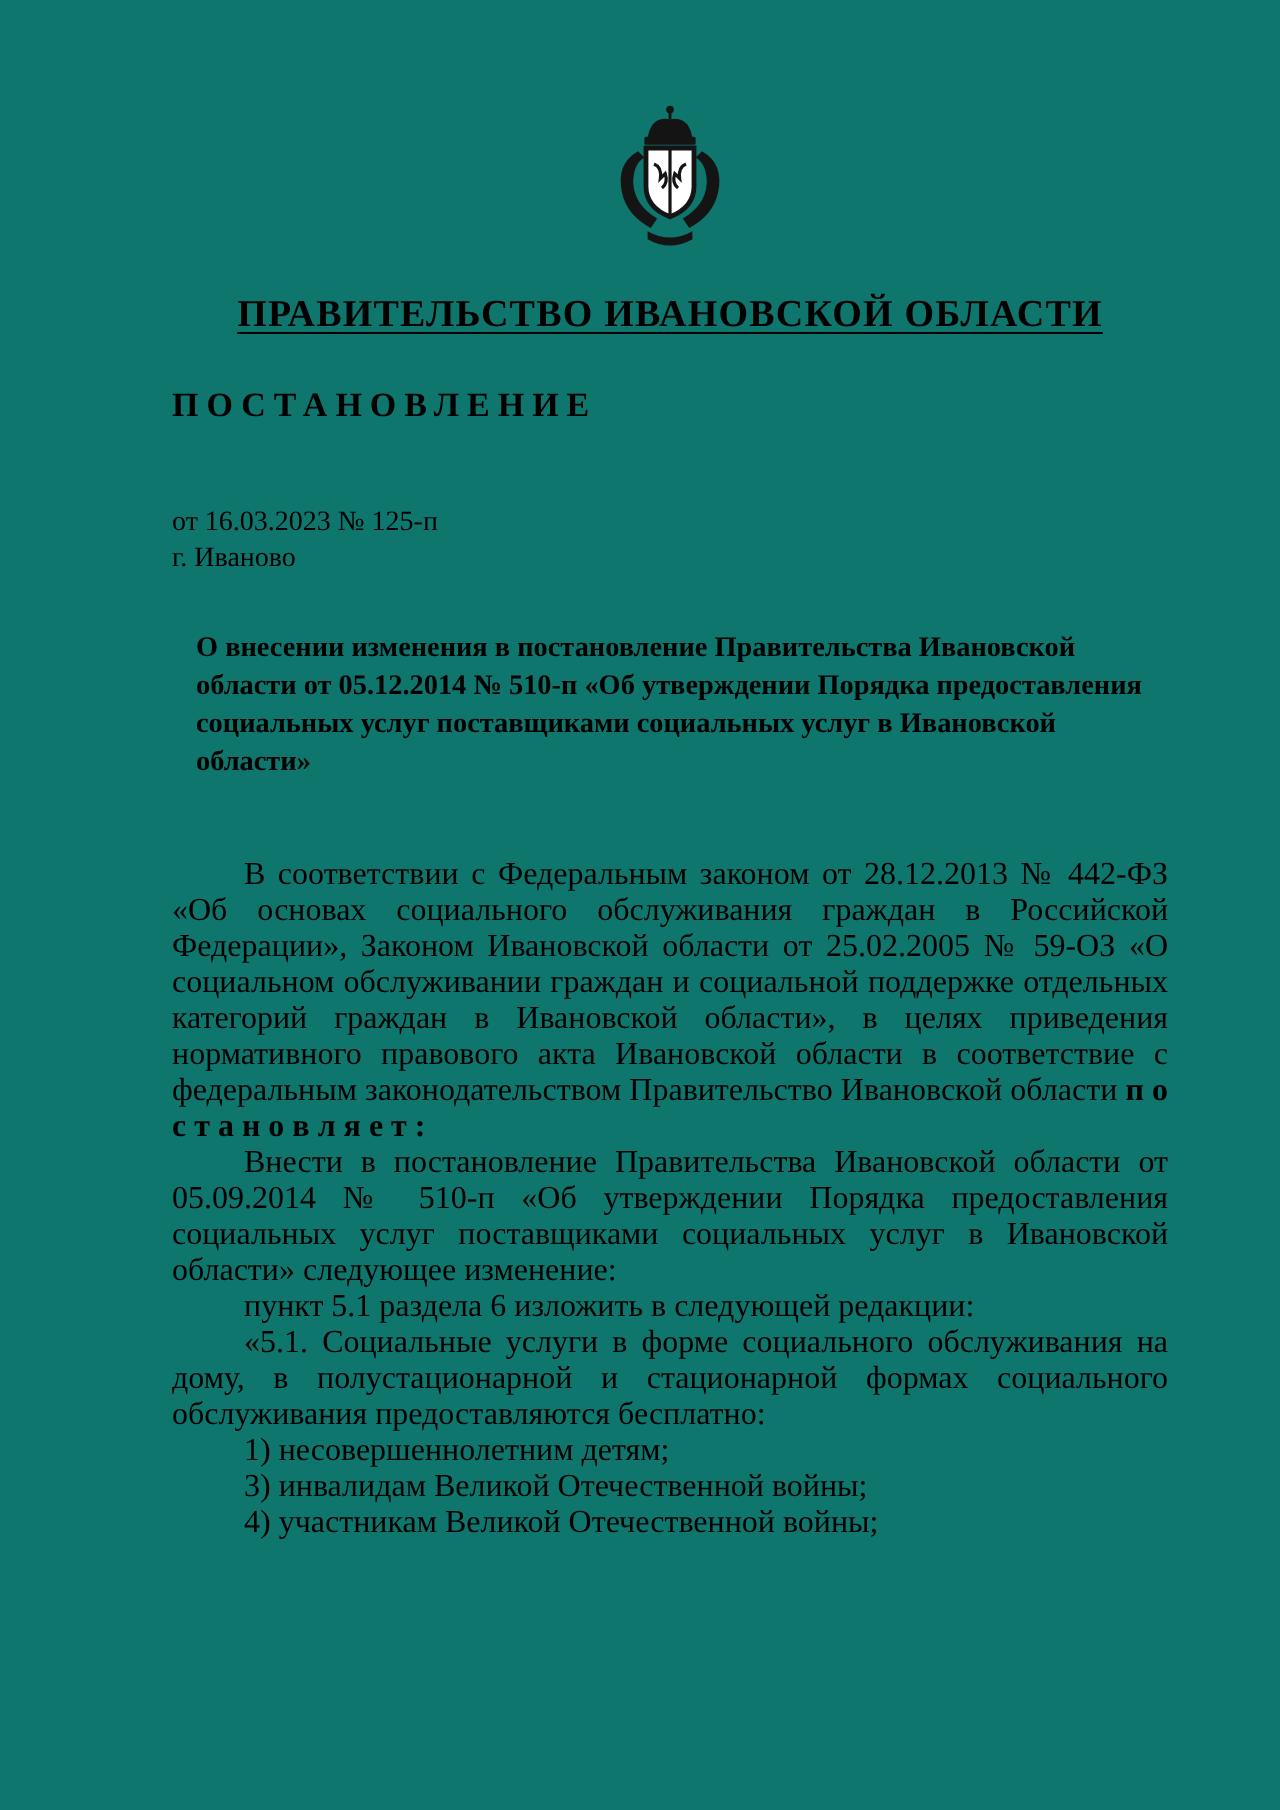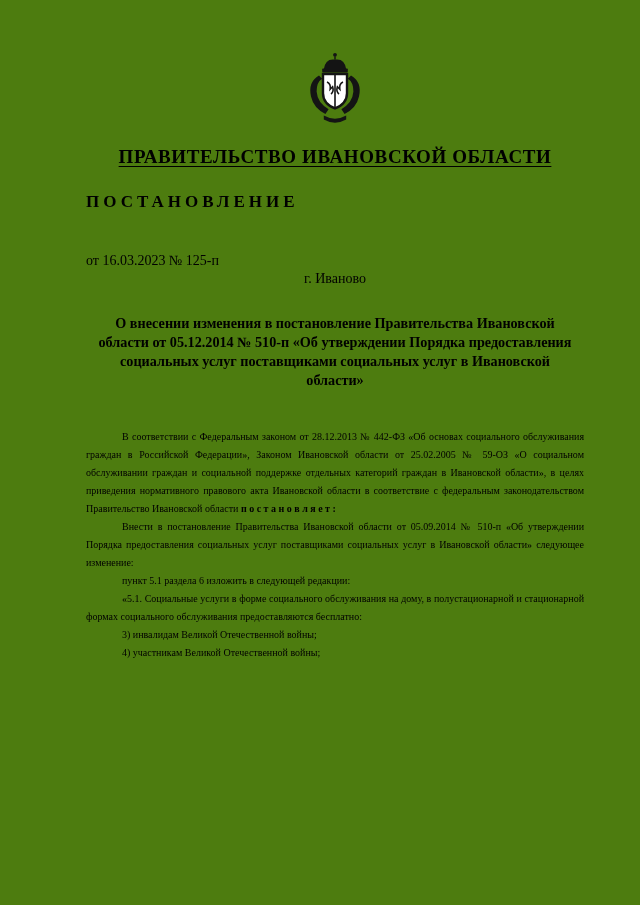--- a/index.html
+++ b/index.html
@@ -5,21 +5,21 @@
     html, body { margin: 0; padding: 0; }
     body {
       background: #ffffff;
       font-family: "Liberation Serif", serif;
       -webkit-font-smoothing: antialiased;
     }
     .page {
       width: 640px;
       height: 905px;
       margin: 0 auto;
-      background: #4d7c0f;
+      background: #0f766e;
       color: #000000;
       box-sizing: border-box;
       padding: 50px 56px 30px 86px;
       overflow: hidden;
       position: relative;
     }
     .emblem-wrap {
       display: flex;
       justify-content: center;
       margin-bottom: 6px;
@@ -40,35 +40,34 @@
       letter-spacing: 4px;
       margin: 24px 0 0 0;
     }
     .date-line {
       text-align: left;
       font-size: 14px;
       margin-top: 40px;
       line-height: 18px;
     }
     .place-line {
-      text-align: center;
       font-size: 14px;
       line-height: 18px;
     }
     .subject {
       font-weight: bold;
       font-size: 14.2px;
       line-height: 19px;
-      text-align: center;
+      text-align: left;
       max-width: 474px;
       margin: 26px auto 0 auto;
     }
     .body-text {
       margin-top: 38px;
-      font-size: 10px;
+      font-size: 16px;
       line-height: 18px;
       text-align: justify;
     }
     .body-text p {
       margin: 0;
       text-indent: 36px;
     }
     .bold-spaced {
       font-weight: bold;
     }
@@ -108,17 +107,18 @@
   <div class="subject">О внесении изменения в постановление Правительства Ивановской области от 05.12.2014 № 510-п «Об утверждении Порядка предоставления социальных услуг поставщиками социальных услуг в Ивановской области»</div>
 
   <div class="body-text">
     <p>
       <span>В соответствии с Федеральным законом от 28.12.2013 № 442-ФЗ «Об основах социального обслуживания граждан в Российской Федерации», Законом Ивановской области от 25.02.2005 № 59-ОЗ «О социальном обслуживании граждан и социальной поддержке отдельных категорий граждан в Ивановской области», в целях приведения нормативного правового акта Ивановской области в соответствие с федеральным законодательством Правительство Ивановской области</span>
       <span class="bold-spaced">п о с т а н о в л я е т :</span>
     </p>
     <p>Внести в постановление Правительства Ивановской области от 05.09.2014 № 510-п «Об утверждении Порядка предоставления социальных услуг поставщиками социальных услуг в Ивановской области» следующее изменение:</p>
     <p>пункт 5.1 раздела 6 изложить в следующей редакции:</p>
     <p>«5.1. Социальные услуги в форме социального обслуживания на дому, в полустационарной и стационарной формах социального обслуживания предоставляются бесплатно:</p>
+    <p>1) несовершеннолетним детям;</p>
     <p>3) инвалидам Великой Отечественной войны;</p>
     <p>4) участникам Великой Отечественной войны;</p>
   </div>
 
 </div>
 
 </body></html>

